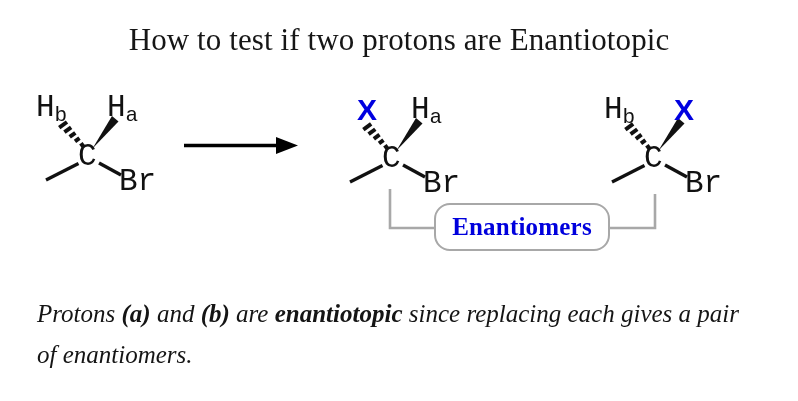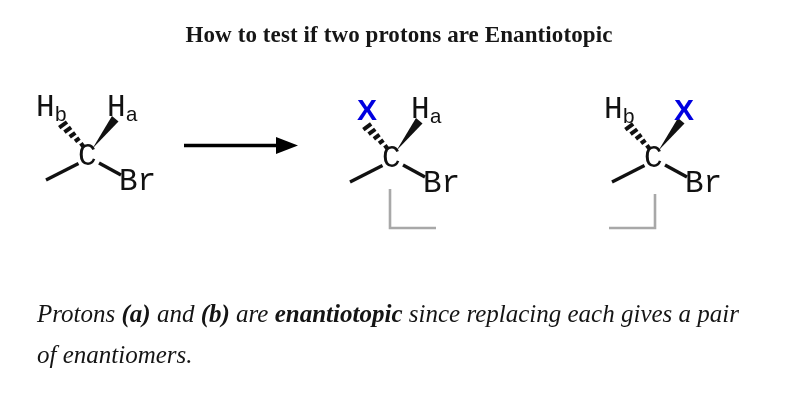--- a/index.html
+++ b/index.html
@@ -25,22 +25,22 @@
   }
 
   
   .title {
     position: absolute;
     left: 0;
     top: 22px;
     width: 798px;
     text-align: center;
     font-family: "Liberation Serif", serif;
-    font-weight: bold;
-    font-size: 23px;
+    font-weight: normal;
+    font-size: 31px;
     color: #161616;
     letter-spacing: 0.1px;
     white-space: nowrap;
   }
 
   
   #bonds {
     position: absolute;
     left: 0; top: 0;
     width: 798px;
@@ -183,18 +183,21 @@
   <div class="atom" style="left:382px; top:143px;">C</div>
   <div class="atom" style="left:423px; top:168px;">Br</div>
 
   <div class="atom" style="left:604px; top:94px;">
     <span>H</span><span class="sub">b</span>
   </div>
   <div class="atom blue-x" style="left:674px; top:95px;">X</div>
   <div class="atom" style="left:644px; top:143px;">C</div>
   <div class="atom" style="left:685px; top:168px;">Br</div>
 
+  <div class="enan-box">
+    <span class="enan-label">Enantiomers</span>
+  </div>
 
   <div class="caption">
     <span>Protons </span><b>(a)</b><span> and </span><b>(b)</b><span> are </span><b>enantiotopic</b><span> since replacing each gives a pair of enantiomers.</span>
   </div>
 
 </div>
 
 </body></html>

